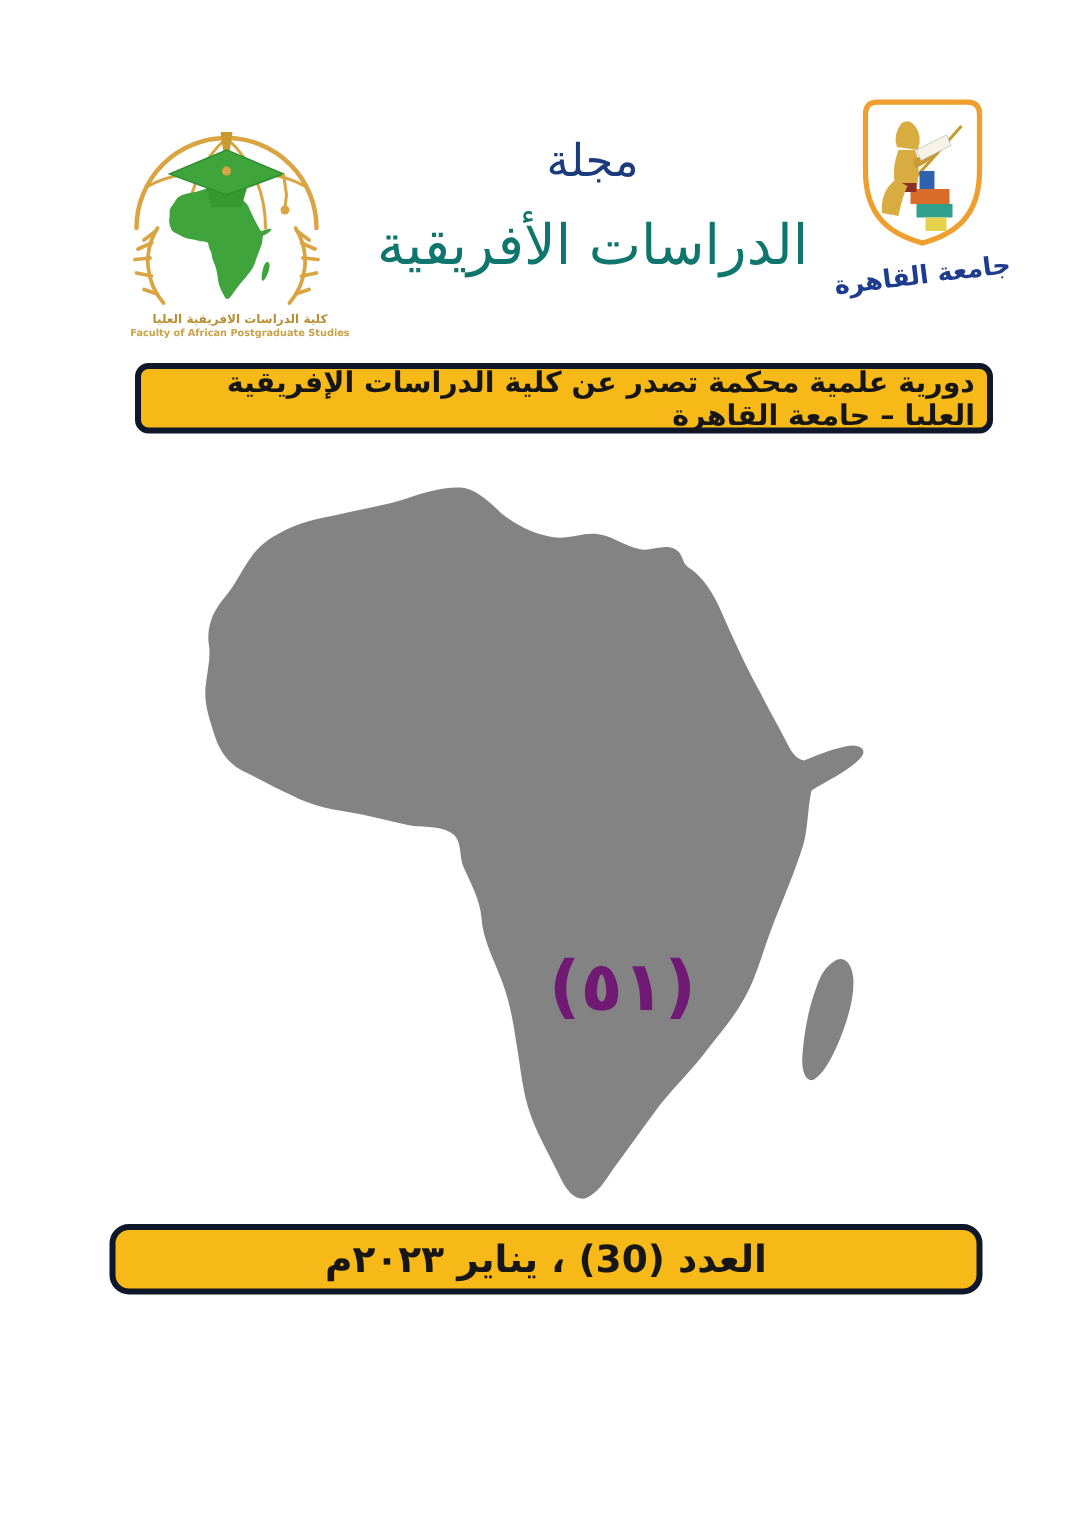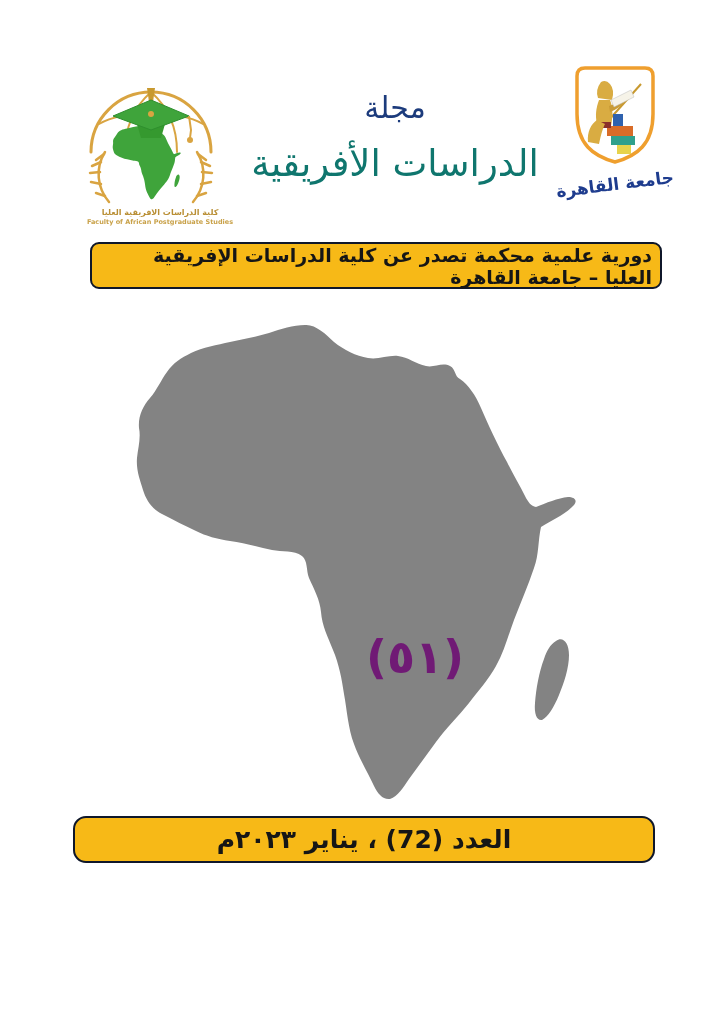--- a/index.html
+++ b/index.html
@@ -14,21 +14,21 @@
 
   .title-block{left:230px;top:90px;width:330px;text-align:center;direction:rtl;}
   .journal-word{font-size:30px;font-weight:normal;color:#1c3b7c;line-height:36px;}
   .journal-title{margin-top:14px;font-size:37px;font-weight:normal;color:#0f766e;line-height:48px;white-space:nowrap;}
 
   .university-logo{left:555px;top:62px;width:120px;text-align:center;}
   .university-logo .uni-name{font-size:17px;font-weight:bold;color:#1e3c8e;
       transform:rotate(-7deg);direction:rtl;margin-top:2px;}
 
   
-  .banner{background:#f7b917;border:2px solid #0f172a;color:#161616;font-weight:bold;
+  .banner{background:#f7b917;border:4px solid #0f172a;color:#161616;font-weight:bold;
           display:flex;align-items:center;justify-content:center;direction:rtl;box-sizing:border-box;}
   .subtitle-banner{left:90px;top:242px;width:572px;height:47px;border-radius:9px;font-size:19px;padding:0 8px;}
   .issue-banner{left:73px;top:816px;width:582px;height:47px;border-radius:13px;font-size:25px;}
 
   
   .map-box{left:100px;top:300px;width:520px;height:500px;}
   .issue-on-map{left:340px;top:628px;width:150px;text-align:center;
         font-size:46px;font-weight:bold;color:#701a75;direction:rtl;line-height:58px;}
 </style>
 </head>
@@ -109,15 +109,15 @@
   <div class="abs banner subtitle-banner">دورية علمية محكمة تصدر عن كلية الدراسات الإفريقية العليا – جامعة القاهرة</div>
 
   <div class="abs map-box">
     <svg width="520" height="500" viewBox="0 0 520 500">
       <use href="#africa-shape" fill="#838383"></use>
       <use href="#madagascar-shape" fill="#838383"></use>
     </svg>
   </div>
   <div class="abs issue-on-map">(٥١)</div>
 
-  <div class="abs banner issue-banner">العدد (72) ، يناير ٢٠٢٣م</div>
+  <div class="abs banner issue-banner">العدد (30) ، يناير ٢٠٢٣م</div>
 
 </div>
 
 </body></html>

